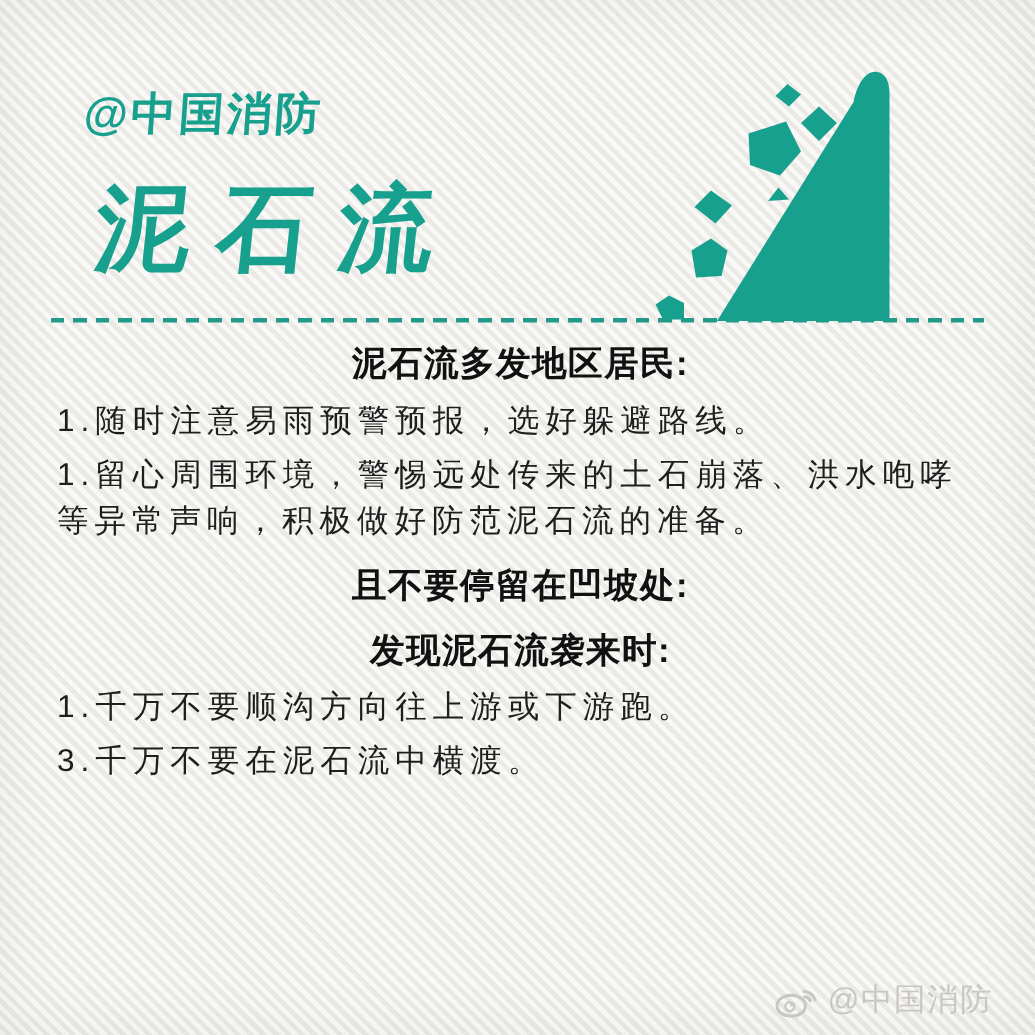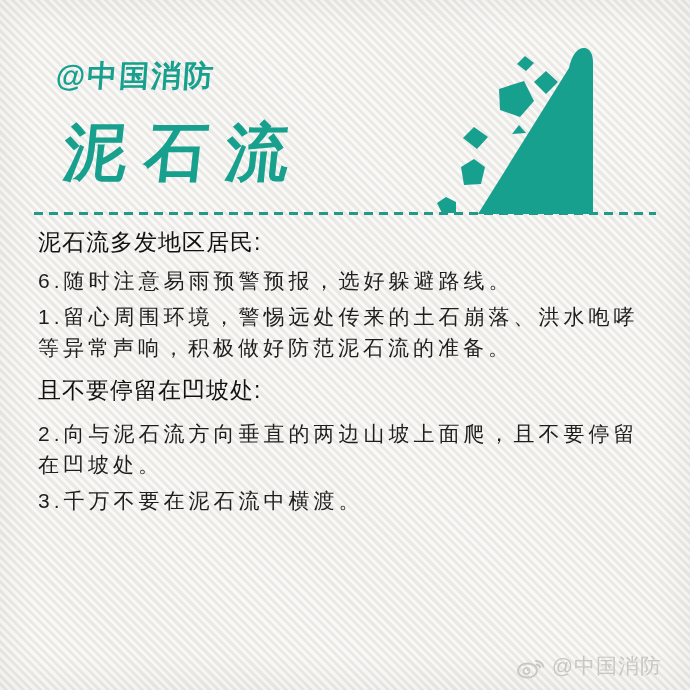--- a/index.html
+++ b/index.html
@@ -34,22 +34,23 @@
     background:repeating-linear-gradient(90deg,#23998a 0 9px,transparent 9px 15px);
     z-index:1;
   }
   .content{
     position:absolute;left:38px;top:227px;width:618px;
     color:#1e1e1e;
   }
   .section + .section{margin-top:12px;}
   .section-heading{
     margin:0 0 7px 0;
-    font-size:23px;font-weight:400;letter-spacing:1px;
+    font-size:23px;font-weight:700;letter-spacing:1px;
     color:#111;
+    text-align:center;
   }
   .guideline{
     margin:0 0 5px 0;
     font-size:21px;line-height:31px;letter-spacing:4px;
     color:#1e1e1e;
   }
   .watermark{
     position:absolute;right:28px;bottom:10px;
     display:flex;align-items:center;gap:6px;
     color:#c9c7c4;font-size:21px;letter-spacing:1px;
@@ -77,30 +78,31 @@
       <polygon points="97,20 106,27 98,35 89,28"></polygon>
     </g>
   </svg>
 
   <div class="divider"></div>
 
   <div class="content">
 
     <div class="section">
       <h2 class="section-heading">泥石流多发地区居民:</h2>
-      <p class="guideline">6.随时注意易雨预警预报，选好躲避路线。</p>
+      <p class="guideline">1.随时注意易雨预警预报，选好躲避路线。</p>
       <p class="guideline">1.留心周围环境，警惕远处传来的土石崩落、洪水咆哮等异常声响，积极做好防范泥石流的准备。</p>
     </div>
 
     <div class="section">
       <h2 class="section-heading">且不要停留在凹坡处:</h2>
     </div>
 
     <div class="section">
-      <p class="guideline">2.向与泥石流方向垂直的两边山坡上面爬，且不要停留在凹坡处。</p>
+      <h2 class="section-heading">发现泥石流袭来时:</h2>
+      <p class="guideline">1.千万不要顺沟方向往上游或下游跑。</p>
       <p class="guideline">3.千万不要在泥石流中横渡。</p>
     </div>
 
   </div>
 
   <div class="watermark">
     <svg width="30" height="26" viewBox="0 0 30 26" fill="none" stroke="#c9c7c4" stroke-width="2" stroke-linecap="round">
       <ellipse cx="11.5" cy="17.5" rx="9.5" ry="7"></ellipse>
       <circle cx="10.5" cy="18" r="3" stroke-width="1.5"></circle>
       <circle cx="11.7" cy="17" r="1" fill="#c9c7c4" stroke="none"></circle>

